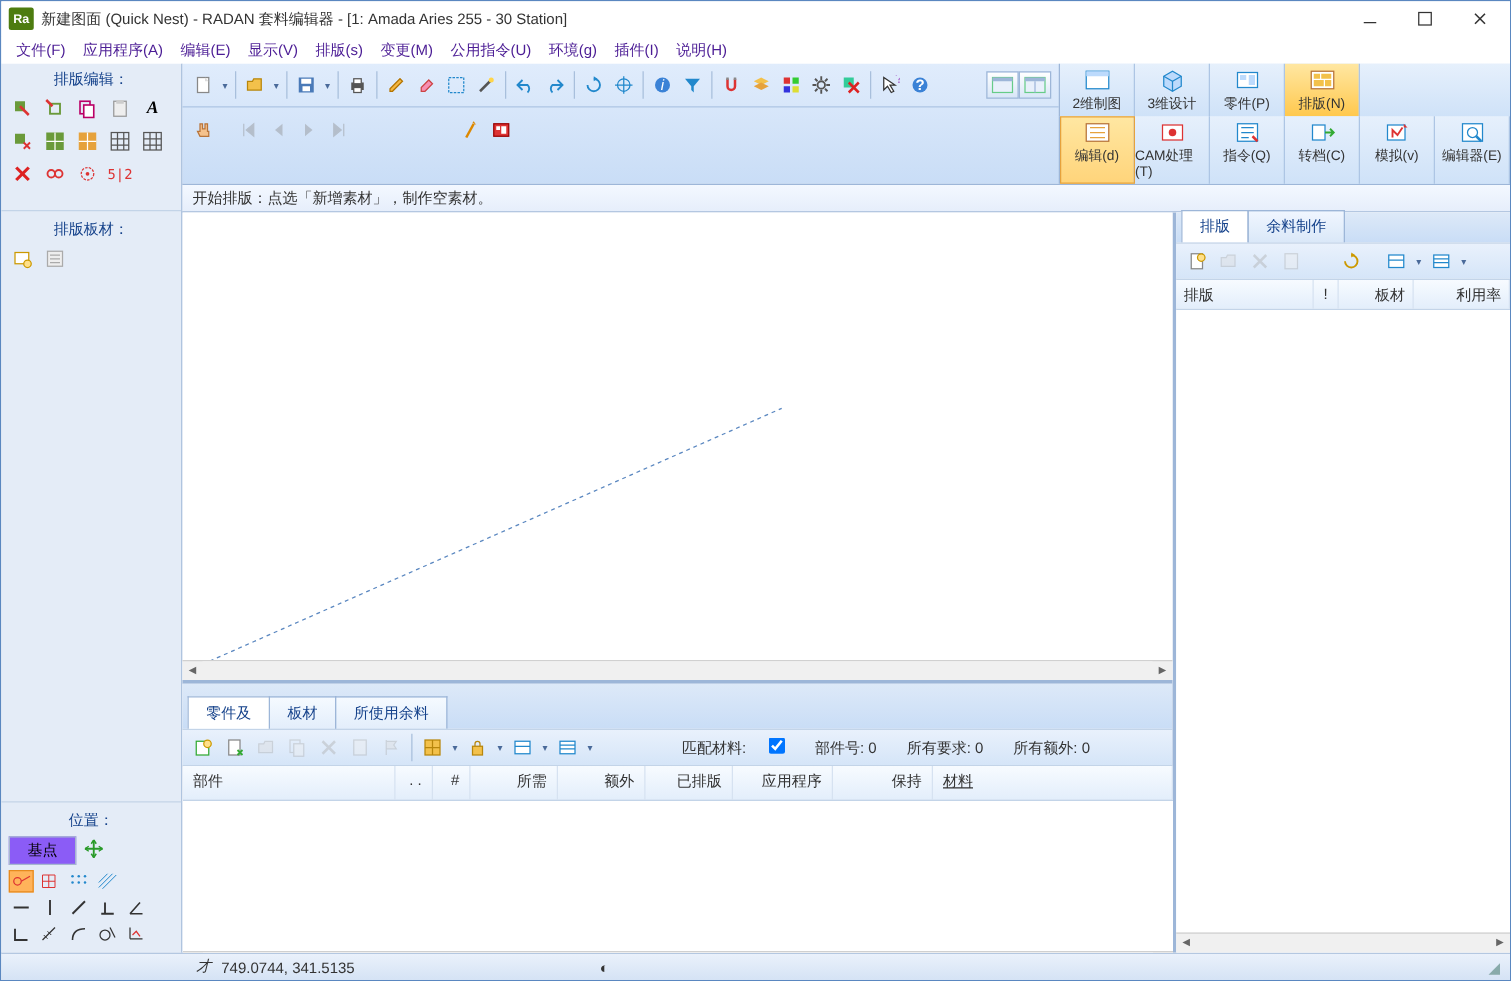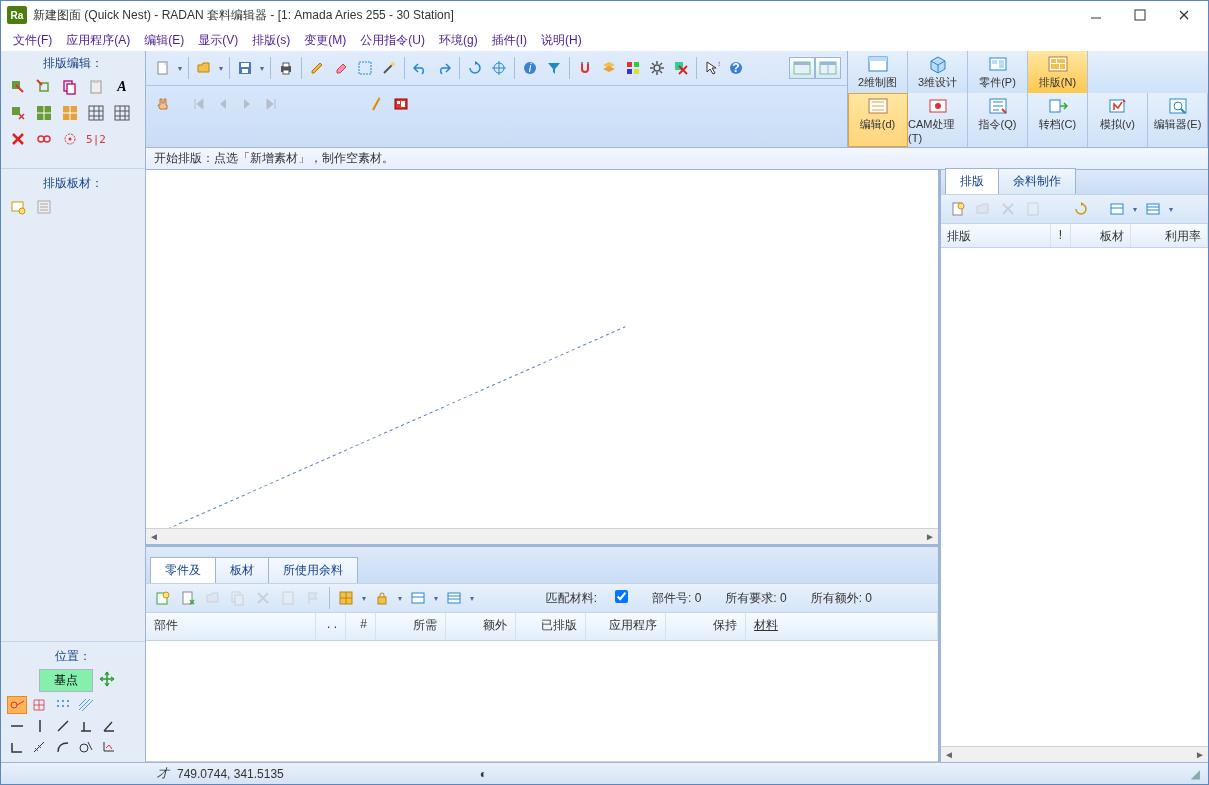--- a/index.html
+++ b/index.html
@@ -21,21 +21,21 @@
   
   .leftpanel { width:145px; background:#e4ecf7; border-right:1px solid #9db6d8; display:flex; flex-direction:column; }
   .leftpanel .section-title { padding:4px 6px 2px 6px; color:#15428b; font-size:12px;text-align:center;}
   .leftpanel .icongrid { padding:2px 6px 12px 6px; display:grid; grid-template-columns:repeat(5, 22px); gap:4px 4px; }
   .leftpanel .icongrid .ibtn { width:22px; height:22px; display:flex; align-items:center; justify-content:center; border-radius:2px;}
   .leftpanel .sep { height:1px; background:#c3d4e8; margin:6px 0 2px 0;}
   .leftpanel .spacer { flex:1; }
   
   .position-box { padding:2px 6px 6px 6px;}
   .position-box .row1 { display:flex; align-items:center; gap:6px; margin-bottom:4px;}
-  .position-box .basebtn { background:#86efac; border:1px solid #a6b8cf; padding:2px 14px; font-size:12px;margin-left:32px;}
+  .position-box .basebtn { background:#8b5cf6; border:1px solid #a6b8cf; padding:2px 14px; font-size:12px;}
   .position-box .grid2 { display:grid; grid-template-columns:repeat(5, 20px); gap:3px 3px;}
   .position-box .cell { width:20px; height:18px; display:flex; align-items:center; justify-content:center;}
   .position-box .cell.sel { background:#ffb35a; border:1px solid #e68a1f;}
   
   
   .center { flex:1; display:flex; flex-direction:column; min-width:0;}
   
   
   .toolbars { background:linear-gradient(#e0ecfc,#c9ddf6); border-bottom:1px solid #9db6d8; display:flex;}
   .toolbars .left-tb { flex:1; min-width:0;}

